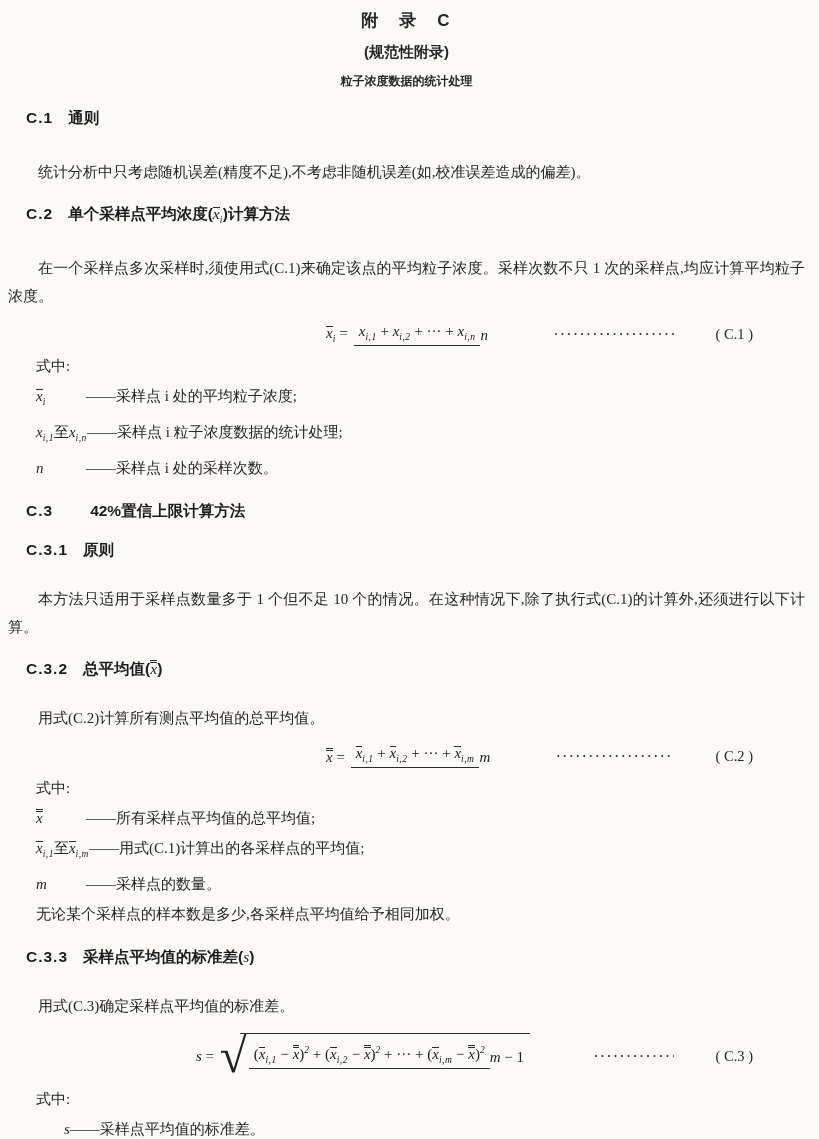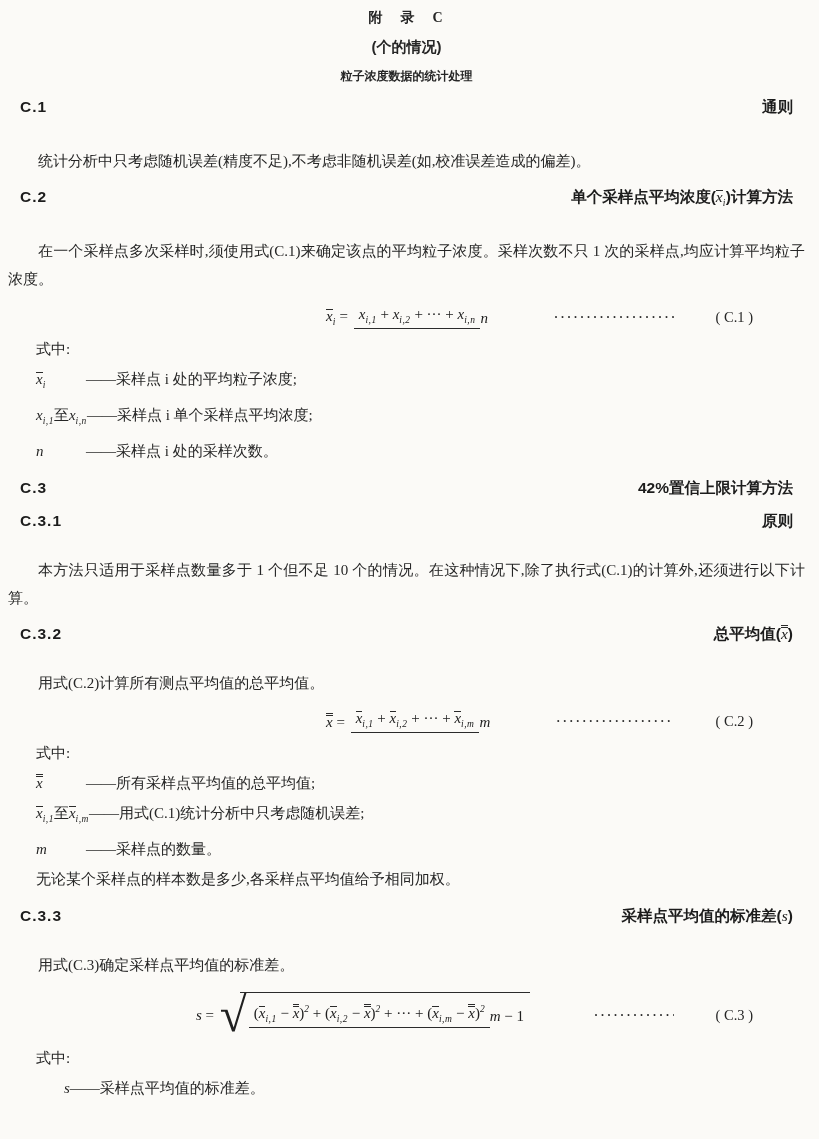--- a/index.html
+++ b/index.html
@@ -6,36 +6,36 @@
   body{
     width:819px;height:1139px;box-sizing:border-box;overflow:hidden;
     background:#fbfaf7;color:#262626;
     font-family:"Liberation Serif","DejaVu Serif",serif;
     font-size:15px;
   }
   .page{padding:6px 14px 0 8px;}
 
   
   .titles{text-align:center;}
-  .t1{font-family:Liberation Serif, serif;font-weight:700;font-size:14px;letter-spacing:2px;padding-top:3px;text-align:center;}
+  .t1{font-family:Liberation Sans, sans-serif;font-weight:700;font-size:17px;letter-spacing:2px;padding-top:3px;text-align:center;}
   .t2{font-family:"Liberation Sans","DejaVu Sans",sans-serif;font-weight:700;font-size:15px;margin-top:11px;}
   .t3{font-family:"Liberation Sans","DejaVu Sans",sans-serif;font-weight:700;font-size:12px;margin-top:11px;}
 
   
   h2.h{
     font-family:"Liberation Sans","DejaVu Sans",sans-serif;
     font-weight:700;font-size:15.5px;color:#1c1c1c;
-    margin:12px;display:flex;align-items:baseline;justify-content:space-between;
+    margin:18px;display:flex;align-items:baseline;
   }
   .hnum{margin-right:15px;letter-spacing:1px;}
   .hmath{font-family:"Liberation Serif","DejaVu Serif",serif;font-weight:400;}
 
   .mt-c1{margin-top:47px;}
-  .mt-c2{margin-top:27px;gap:45px;}
-  .mt-c3{margin-top:26px;}
+  .mt-c2{margin-top:27px;}
+  .mt-c3{margin-top:26px;gap:22px;}
   .mt-c31{margin-top:29px;}
   .mt-c32{margin-top:15px;}
   .mt-c33{margin-top:13px;}
 
   
   p.body{
     margin:0;line-height:28px;text-indent:2em;
     margin-top:29px;text-align:justify;
   }
   p.tight{margin-top:24px;}
@@ -87,21 +87,21 @@
   .final-row{margin-left:28px;line-height:30px;}
   .final-row .fsym{font-style:italic;}
 </style>
 </head>
 <body>
 
 <div class="page">
 
   <header class="titles">
     <div class="t1">附　录　C</div>
-    <div class="t2">(个的情况)</div>
+    <div class="t2">(规范性附录)</div>
     <div class="t3">粒子浓度数据的统计处理</div>
   </header>
 
   <h2 class="h mt-c1">
     <span class="hnum">C.1</span>
     <span>通则</span>
   </h2>
   <p class="body">统计分析中只考虑随机误差(精度不足),不考虑非随机误差(如,校准误差造成的偏差)。</p>
 
   <h2 class="h mt-c2">
@@ -123,21 +123,21 @@
   </div>
 
   <div class="where">
     <div class="wlabel">式中:</div>
     <div class="wrow">
       <span class="wsym"><span class="m-ovl">x</span><sub>i</sub></span>
       <span class="wdesc">——采样点 i 处的平均粒子浓度;</span>
     </div>
     <div class="wrow">
       <span class="wsym"><span class="m-it">x</span><sub>i,1</sub><span class="m-plain">至</span><span class="m-it">x</span><sub>i,n</sub></span>
-      <span class="wdesc">——采样点 i 单个采样点平均浓度;</span>
+      <span class="wdesc">——采样点 i 粒子浓度数据的统计处理;</span>
     </div>
     <div class="wrow">
       <span class="wsym"><span class="m-it">n</span></span>
       <span class="wdesc">——采样点 i 处的采样次数。</span>
     </div>
   </div>
 
   <h2 class="h mt-c3">
     <span class="hnum">C.3</span>
     <span>42%置信上限计算方法</span>
@@ -168,21 +168,21 @@
   </div>
 
   <div class="where">
     <div class="wlabel">式中:</div>
     <div class="wrow">
       <span class="wsym"><span class="m-dovl">x</span></span>
       <span class="wdesc">——所有采样点平均值的总平均值;</span>
     </div>
     <div class="wrow">
       <span class="wsym"><span class="m-ovl">x</span><sub>i,1</sub><span class="m-plain">至</span><span class="m-ovl">x</span><sub>i,m</sub></span>
-      <span class="wdesc">——用式(C.1)统计分析中只考虑随机误差;</span>
+      <span class="wdesc">——用式(C.1)计算出的各采样点的平均值;</span>
     </div>
     <div class="wrow">
       <span class="wsym"><span class="m-it">m</span></span>
       <span class="wdesc">——采样点的数量。</span>
     </div>
     <div class="wclose">无论某个采样点的样本数是多少,各采样点平均值给予相同加权。</div>
   </div>
 
   <h2 class="h mt-c33">
     <span class="hnum">C.3.3</span>

